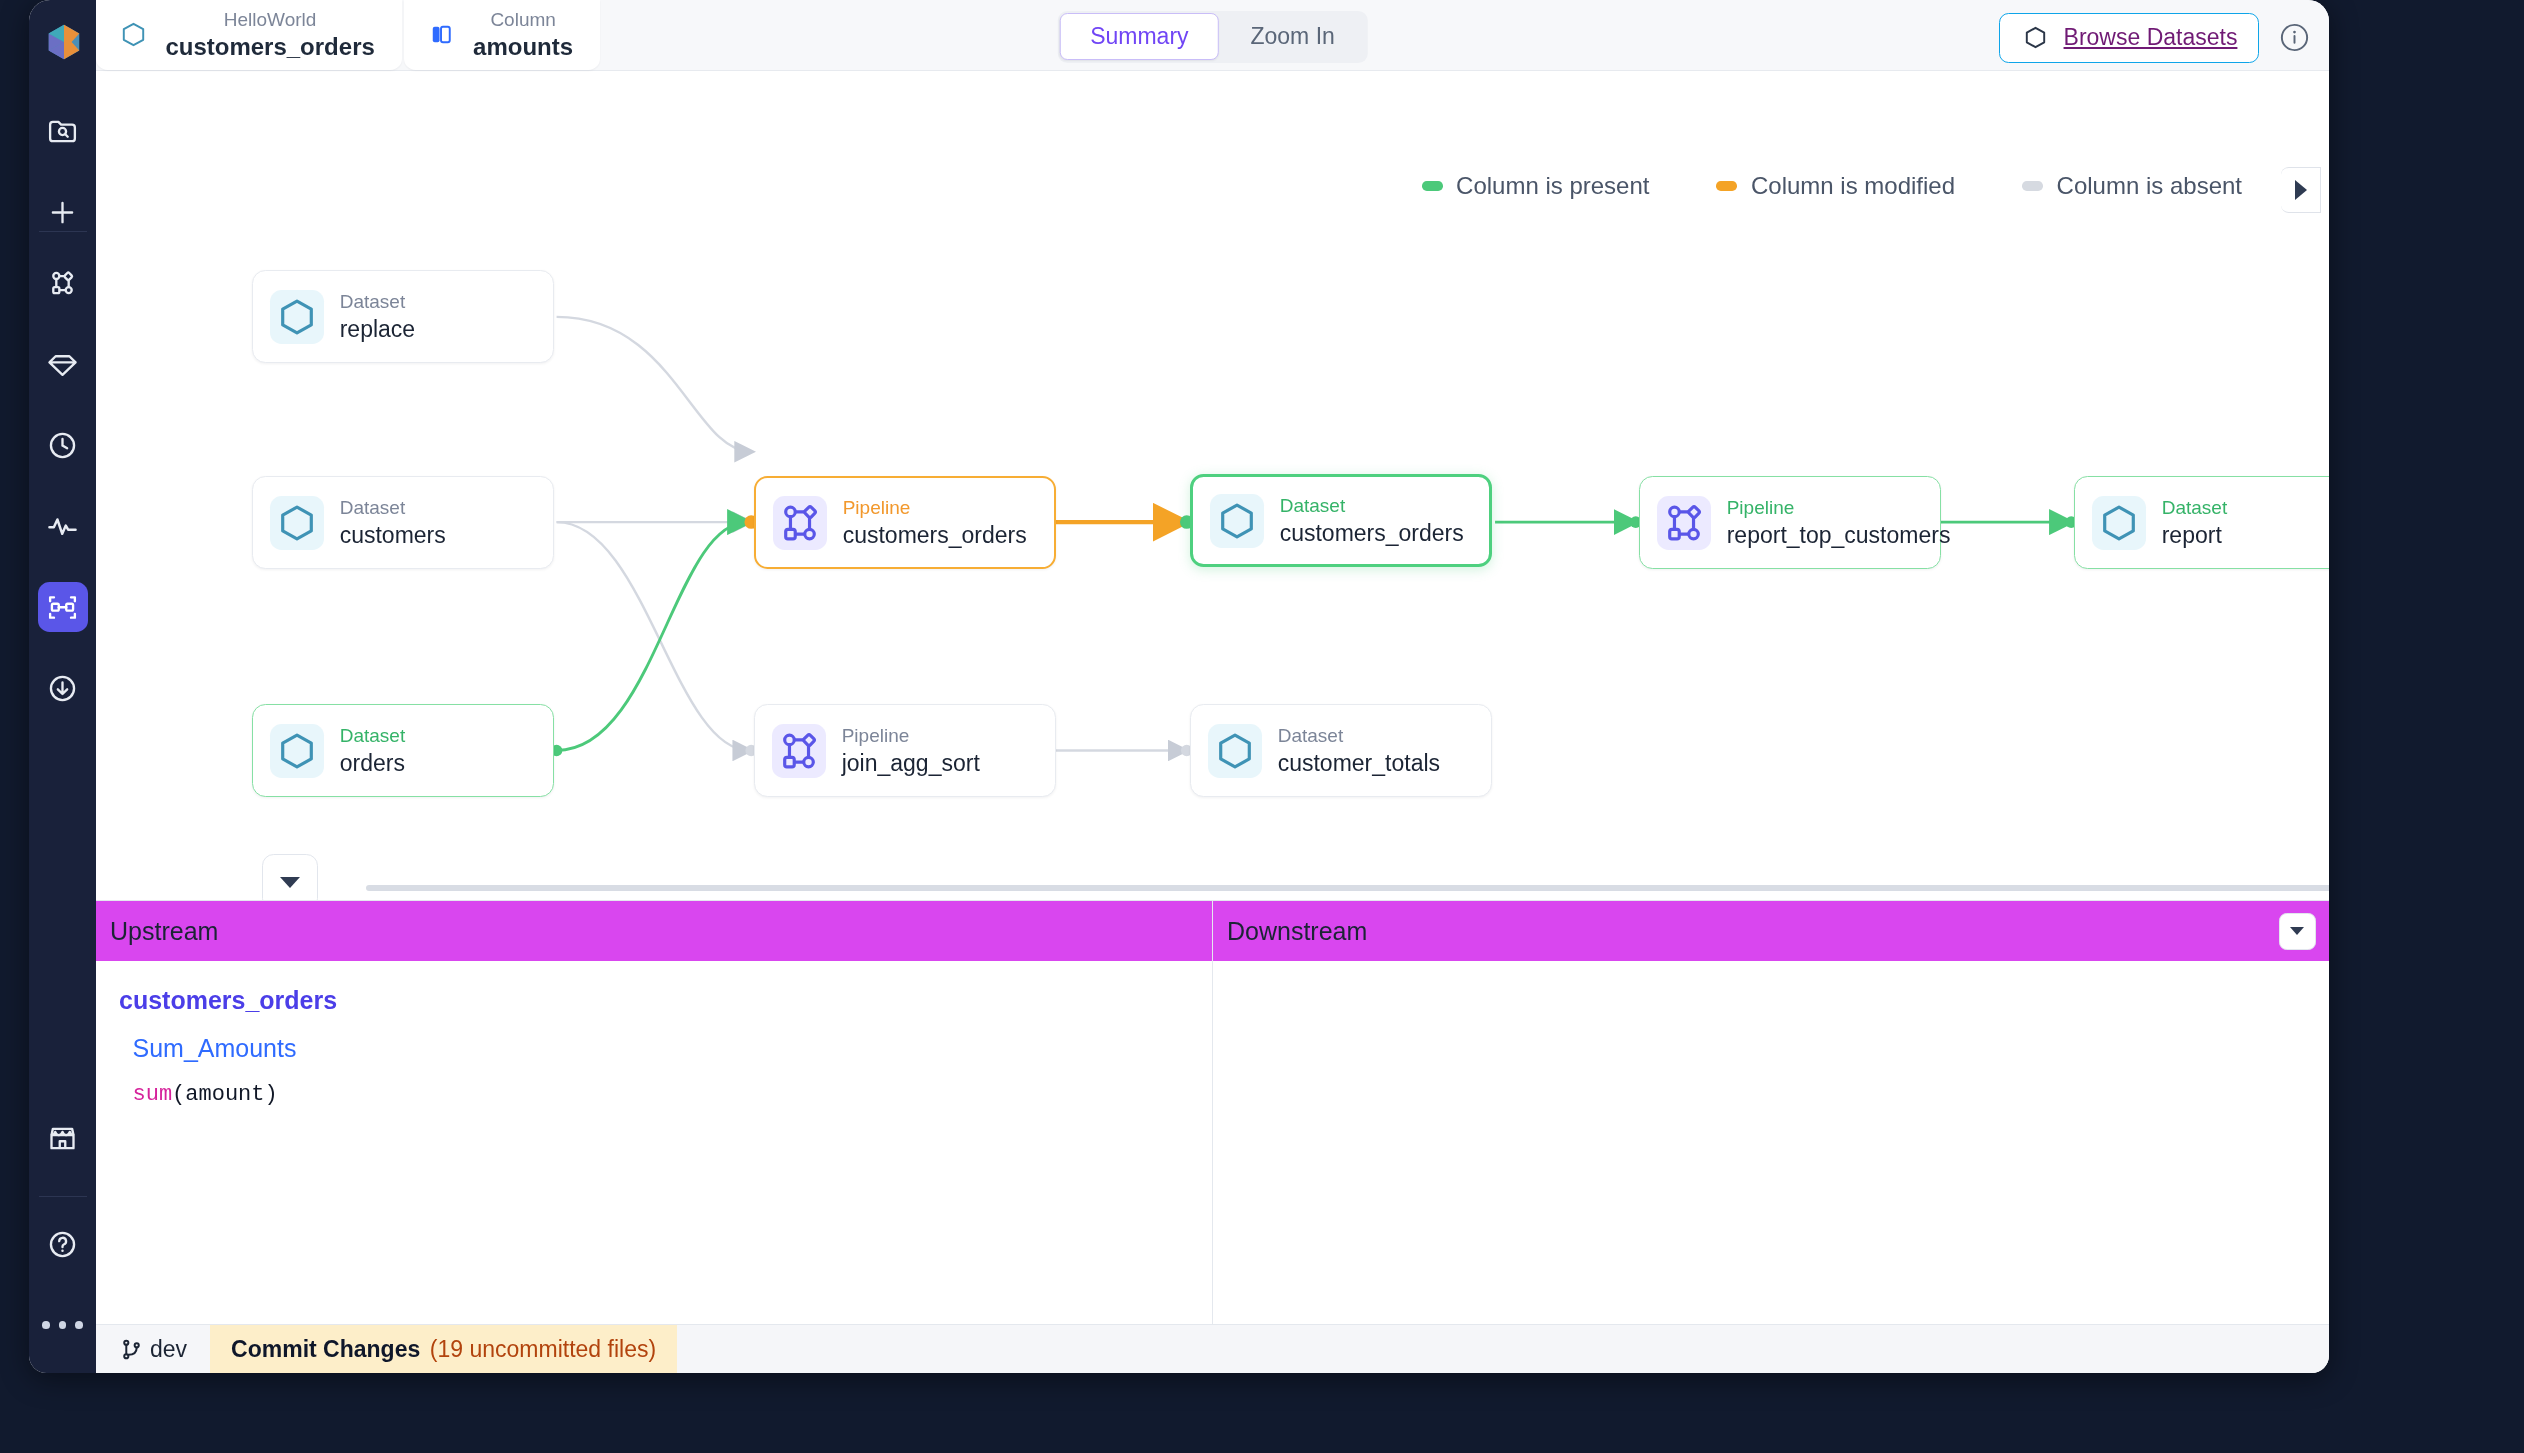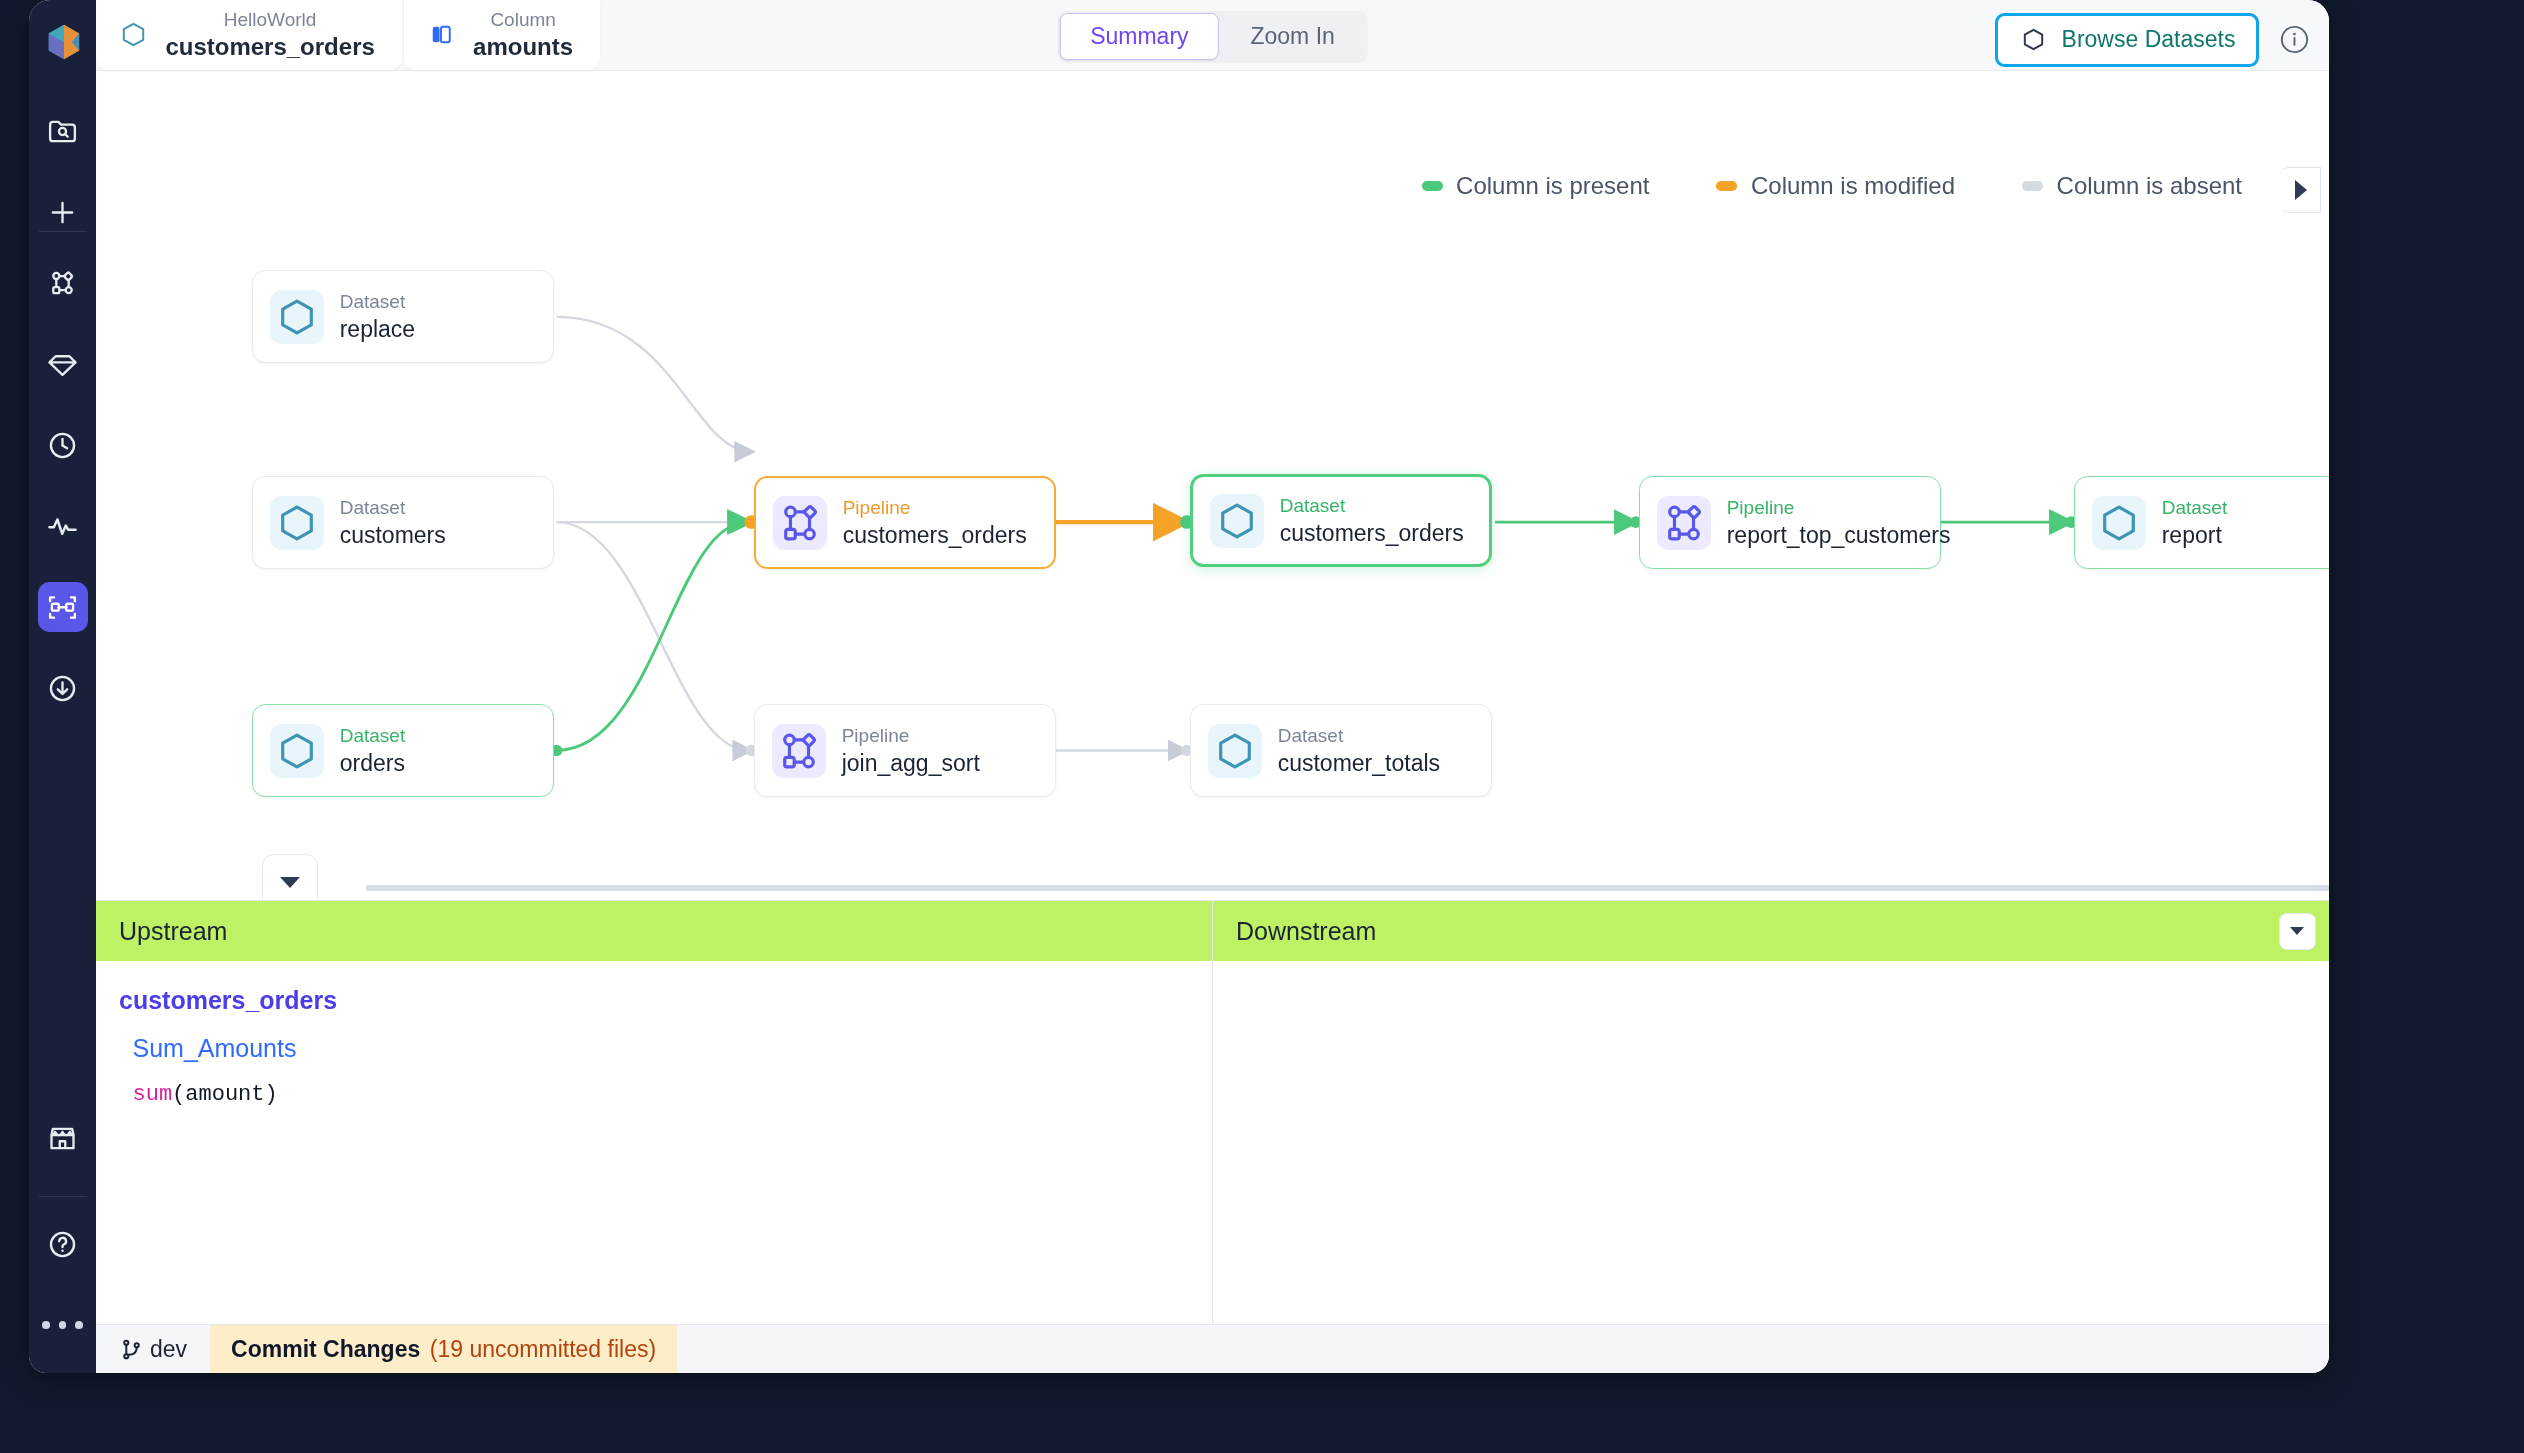--- a/index.html
+++ b/index.html
@@ -87,22 +87,22 @@
   .seg-btn.on {
     background: #ffffff; color: #7045f5; border-color: #c9bdf8;
     box-shadow: 0 1px 1.9px rgba(16,24,40,.06);
   }
   .topbar-right {
     position: absolute; right: 17.3px; top: 12.5px;
     display: flex; align-items: center; gap: 17.3px;
   }
   .browse-btn {
     display: flex; align-items: center; gap: 13.5px;
-    border: 3px solid #0ea5e9; border-radius: 9.6px; background: #fff;
-    padding: 9.6px 21px; font-size: 23px; color: #0f766e; cursor: pointer;
+    border: 1px solid #0ea5e9; border-radius: 9.6px; background: #fff;
+    padding: 9.6px 21px; font-size: 23px; color: #701a75; cursor: pointer; text-decoration: underline;
   }
   .info-btn { width: 35px; height: 35px; cursor: pointer; }
 
   
   .canvas {
     position: absolute; left: 67px; top: 71px; right: 0; height: 829px;
     background: #ffffff; overflow: hidden;
   }
   .legend {
     position: absolute; right: 87px; top: 101px;
@@ -156,22 +156,22 @@
     background: #d8dce4; border-radius: 3.9px; z-index: 8; cursor: pointer;
   }
 
   
   .panel {
     position: absolute; left: 67px; top: 900px; right: 0; height: 424px;
     background: #fff; border-top: 1px solid #e4e8ee;
   }
   .panel-head { display: flex; height: 60px; }
   .panel-col-head {
-    flex: 1; background: #bef264; display: flex; align-items: center;
-    padding: 0 23px; font-size: 25px; color: #1b2434;
+    flex: 1; background: #d946ef; display: flex; align-items: center;
+    padding: 0 14px; font-size: 25px; color: #1b2434;
     border-right: 1px solid #e4e8ee;
   }
   .panel-col-head:last-child { border-right: none; position: relative; }
   .collapse-btn {
     position: absolute; right: 13.5px; top: 11.6px; width: 37px; height: 37px;
     border: 1px solid #e2e6ed; border-radius: 7.7px; background: #fff;
     display: flex; align-items: center; justify-content: center; cursor: pointer;
   }
   .tri-down-sm { width: 0; height: 0; border-left: 7.7px solid transparent; border-right: 7.7px solid transparent; border-top: 8.7px solid #2f3b52; }
   .panel-body { display: flex; height: 364px; }

